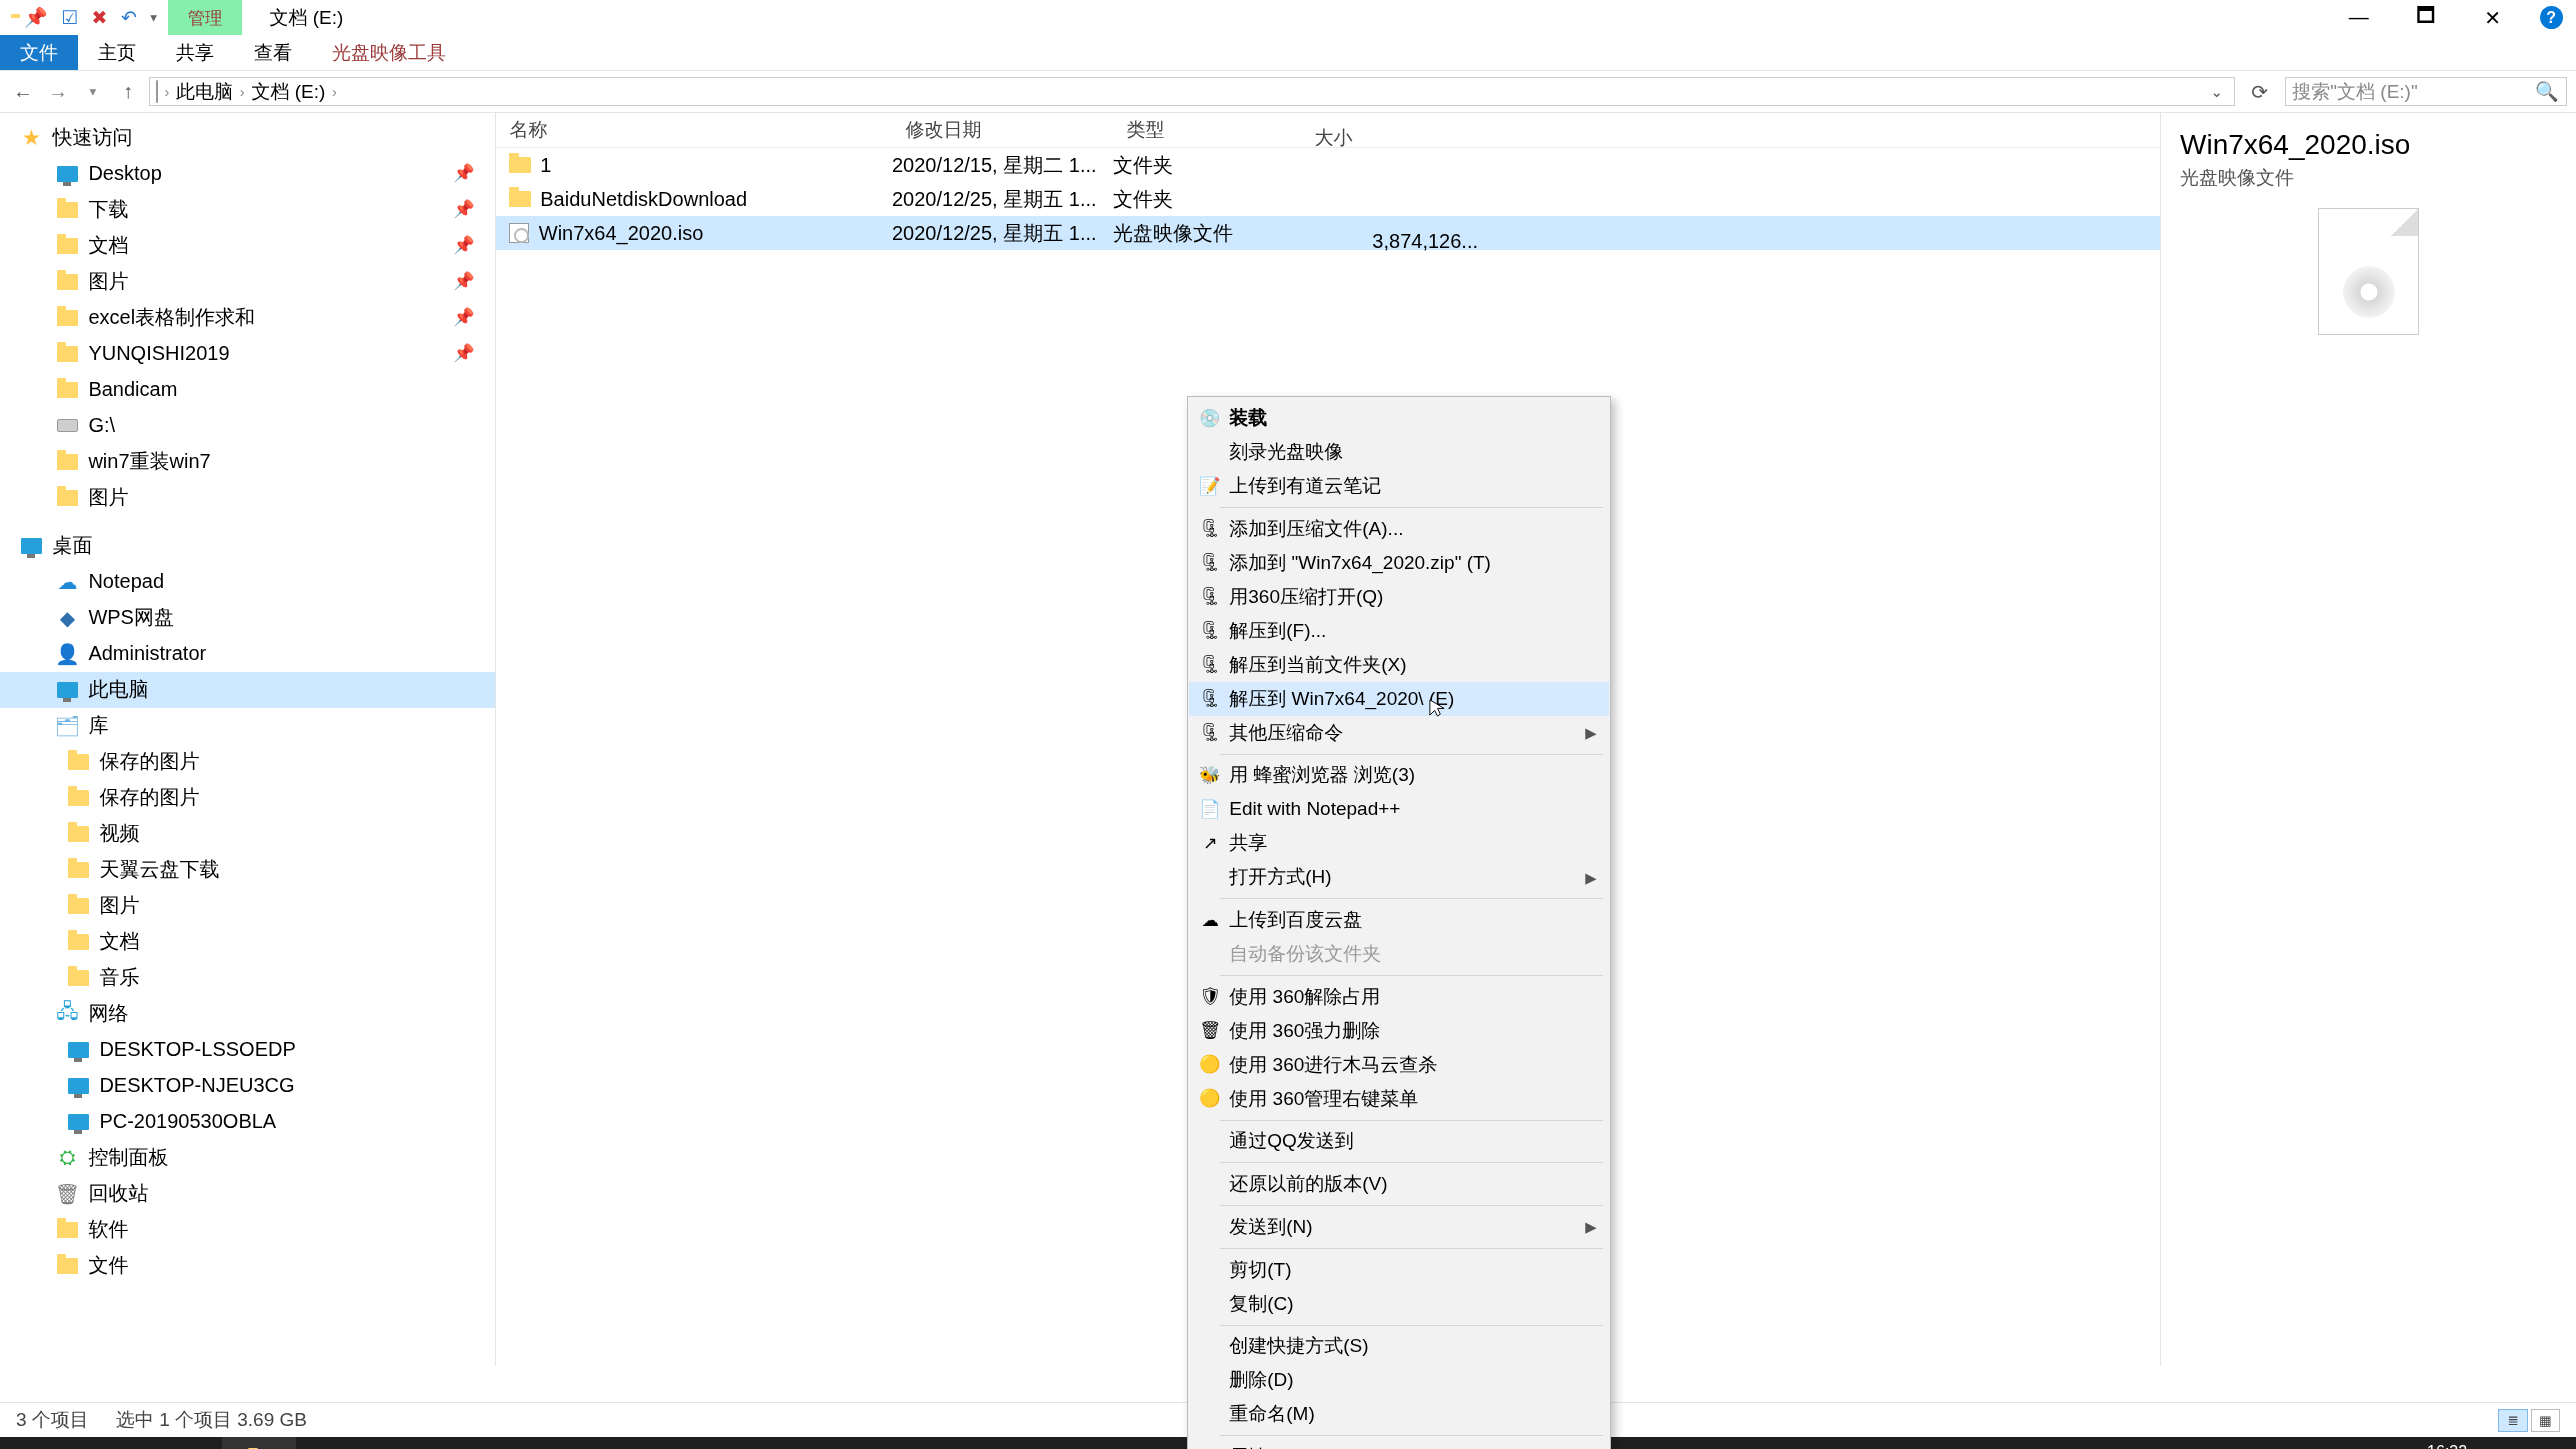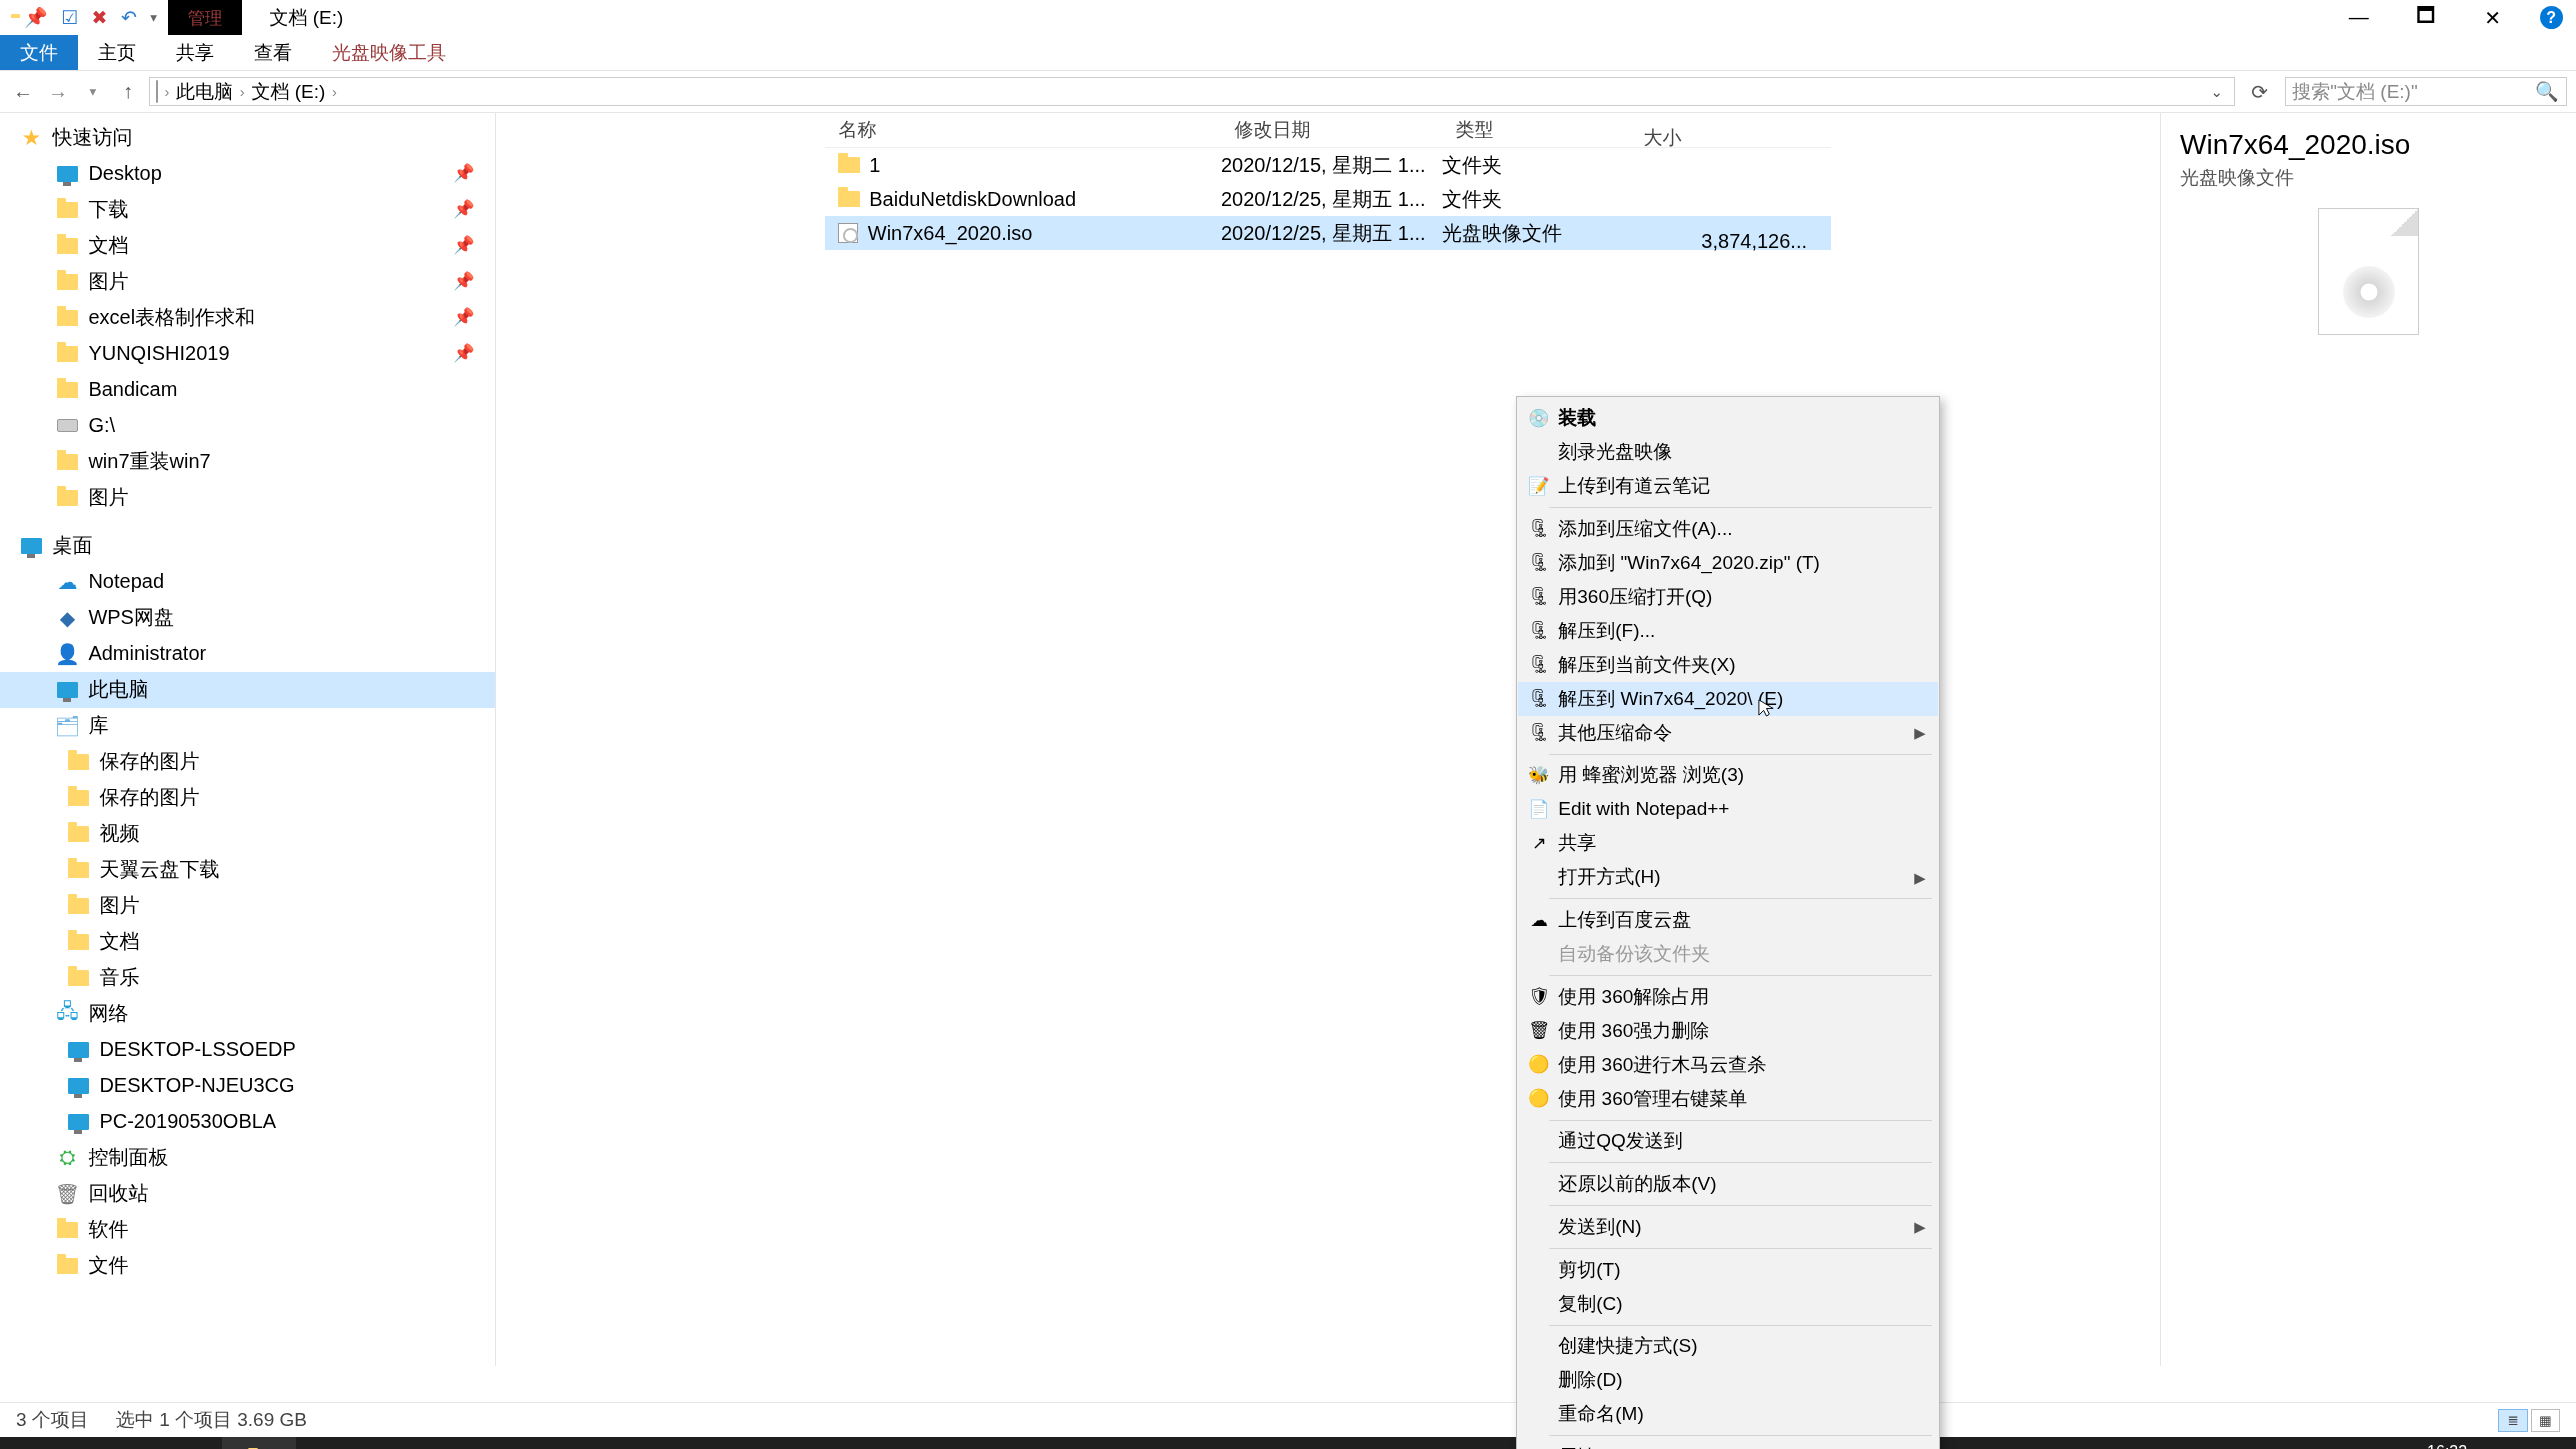--- a/index.html
+++ b/index.html
@@ -2,21 +2,21 @@
 <html><head>
 <meta charset="utf-8">
 <style>
   * { box-sizing: border-box; margin: 0; padding: 0; font-family: "Microsoft YaHei", "Segoe UI", sans-serif; user-select: none; }
   html, body { width: 2576px; height: 1449px; overflow: hidden; background: #fff; font-size: 21.5px; }
 
   
   .titlebar { height: 35px; background: #fff; display: flex; align-items: stretch; font-size: 19px; color: #000; }
   .qat { display: flex; align-items: center; gap: 13.4px; padding: 0 10.7px; }
   .tab-ctx { display: flex; align-items: stretch; }
-  .tab-ctx .contextual { background: #000000; color: #9b3b3b; padding: 0 20px; display: flex; align-items: center; font-size: 17.4px; }
+  .tab-ctx .contextual { background: #86efac; color: #9b3b3b; padding: 0 20px; display: flex; align-items: center; font-size: 17.4px; }
   .titlebar .title { flex: 1; display: flex; align-items: center; padding-left: 27px; font-size: 19px; }
   .winbtns { display: flex; }
   .winbtns div { width: 67px; display: flex; align-items: center; justify-content: center; font-size: 20px; color: #000; }
   .winbtns .help { color: #0078d7; font-weight: bold; background: #0078d7; color: #fff; border-radius: 50%; width: 23px; height: 23px; align-self: center; margin: 0 13.4px; font-size: 16px; }
 
   
   .ribbon { height: 36px; background: #fff; display: flex; align-items: stretch; border-bottom: 0.7px solid #e5e5e5; font-size: 19px; }
   .ribbon .file { background: #1979ca; color: #fff; padding: 0 20px; display: flex; align-items: center; }
   .ribbon .tab { padding: 0 20px; display: flex; align-items: center; color: #000; font-family: Liberation Serif, serif; }
   .ribbon .tab.ctx { background: #fff; color: #9b3b3b; }
@@ -51,21 +51,21 @@
   .drive { width: 21.5px; height: 13.4px; background: #cfcfcf; border-radius: 2px; position: relative; border:0.7px solid #999;}
   .cloud { color: #1f8ad6; font-size: 20px; }
   .net { color: #25a0da; font-size: 20px; }
   .ctrl { color: #35b44a; font-size: 20px; }
   .trash { color: #777; font-size: 20px; }
   .lib { color: #6fb4e3; font-size: 20px; }
   .user { color: #7aa876; font-size: 20px; }
   .wps { color: #2f6fb0; font-size: 20px; }
 
   
-  .list { flex: 1; display: flex; flex-direction: column; align-items: center; }
+  .list { flex: 1; display: flex; flex-direction: column; }
   .cols { height: 35px; display: flex; align-items: center; border-bottom: 0.7px solid #eee; font-size: 19px; color: #444; }
   .cols div { padding-left: 13.4px; }
   .c-name { width: 396px; }
   .c-date { width: 221px; }
   .c-type { width: 188px; }
   .c-size { width: 201px; margin-top: 16px; }
   .rows { flex: 1; position: relative; }
   .row { height: 34px; display: flex; align-items: center; font-size: 20px; }
   .row .c-name { display: flex; align-items: center; gap: 9.4px; padding-left: 13.4px; }
   .row .c-size { text-align: right; padding-right: 24px; }

